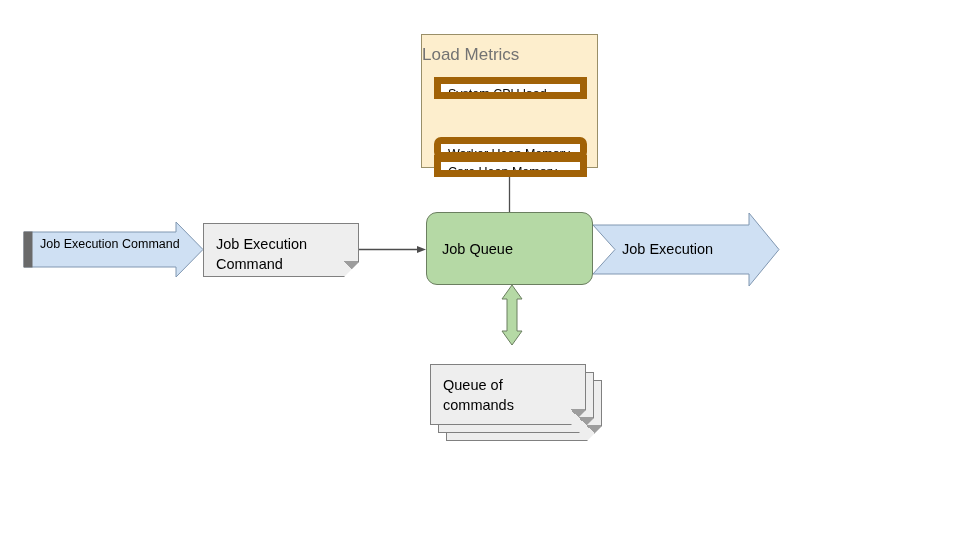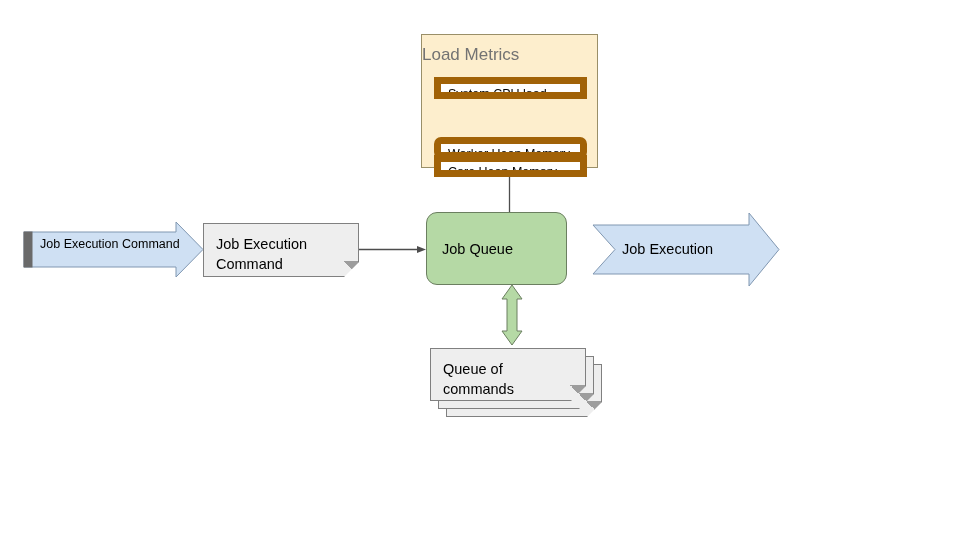--- a/index.html
+++ b/index.html
@@ -52,21 +52,21 @@
     white-space: nowrap;
     overflow: hidden;
   }
   #metric-0 { top: 42px; }
   #metric-1 { top: 72px; margin-top: 48px; }
   #metric-2 { top: 102px; border-radius: 7px; }
 
   
   #job-queue {
     left: 426px; top: 212px;
-    width: 141px; height: 73px;
+    width: 167px; height: 73px;
     background: #b5d9a5;
     border: 1px solid #6b7f60;
     border-radius: 11px;
   }
   #job-queue-label {
     position: absolute;
     left: 15px; top: 28px;
     font-size: 14.5px;
   }
 
@@ -87,21 +87,21 @@
     position: absolute;
     left: 12px; top: 10px;
     font-size: 14.5px;
     line-height: 20px;
     white-space: pre-line;
   }
 
   #job-exec-command { left: 203px; top: 223px; width: 156px; height: 54px; }
 
   #queue-stack { position: absolute; left: 430px; top: 348px; width: 176px; height: 80px; }
-  .stack-note { position: absolute; width: 156px; height: 53px; }
+  .stack-note { position: absolute; width: 156px; height: 61px; margin-top: 16px; }
   #stack-2 { left: 16px; top: 16px; }
   #stack-1 { left: 8px;  top: 8px;  }
   #stack-0 { left: 0px;  top: 0px;  }
 
   
   #job-exec-request-label {
     position: absolute;
     left: 40px; top: 237px;
     font-size: 12.5px;
     white-space: nowrap;

